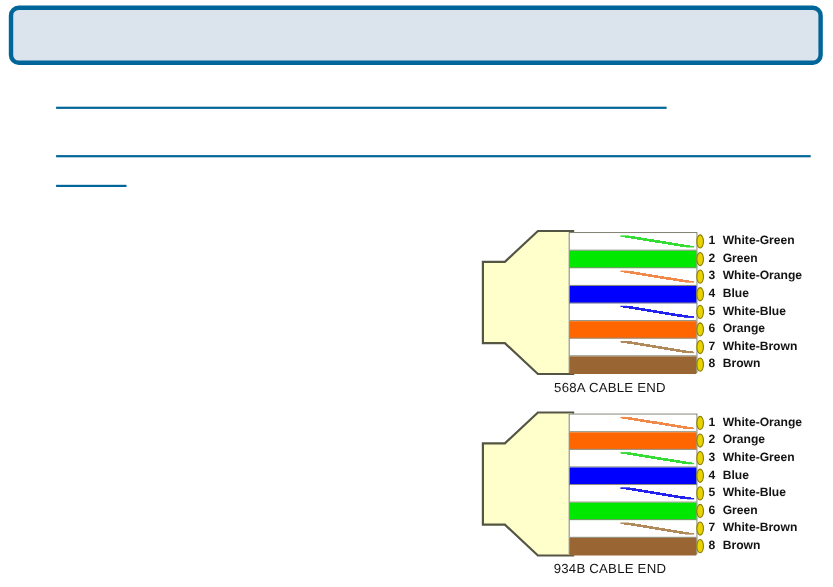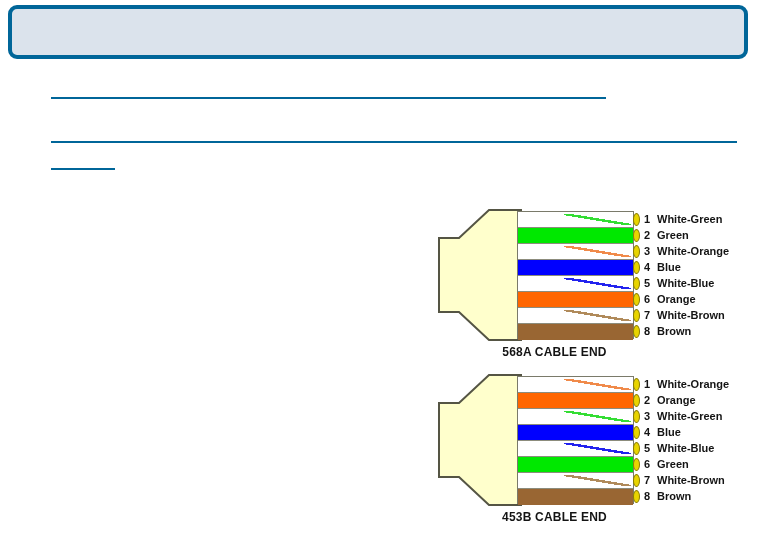--- a/index.html
+++ b/index.html
@@ -149,21 +149,21 @@
   }
   .label-name { }
 
   .cable-caption {
     position: absolute;
     left: 0;
     top: 137px;
     width: 235px;
     text-align: center;
     font-size: 12px;
-    font-weight: bold;
+    font-weight: normal;
     color: #141414;
     letter-spacing: 0.2px;
   }
 </style>
 </head>
 <body>
 
 <div id="callout-box"></div>
 
 <div class="link-row" id="link-1">
@@ -343,14 +343,14 @@
         <div class="label-row">
           <span class="label-num">7</span>
           <span class="label-name">White-Brown</span>
         </div>
         <div class="label-row">
           <span class="label-num">8</span>
           <span class="label-name">Brown</span>
         </div>
       </div>
   </div>
-  <div class="cable-caption">453B CABLE END</div>
+  <div class="cable-caption">934B CABLE END</div>
 </div>
 
 </body></html>

